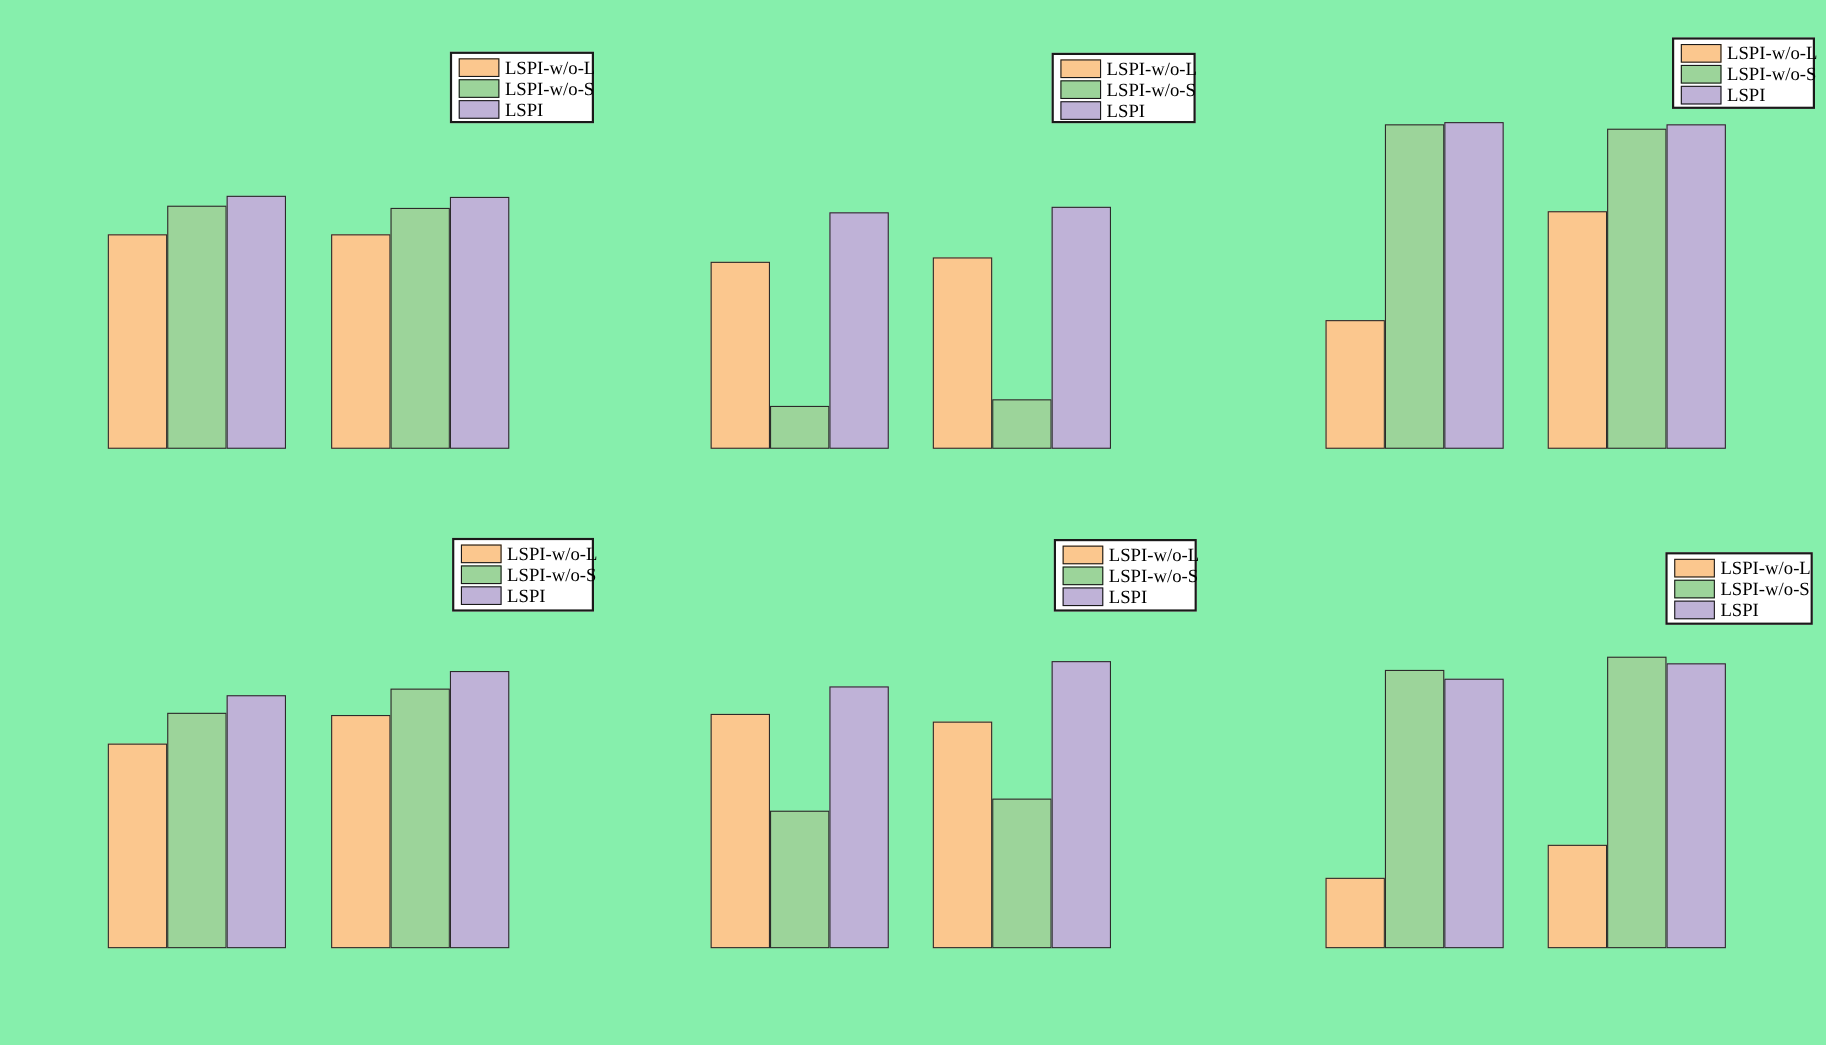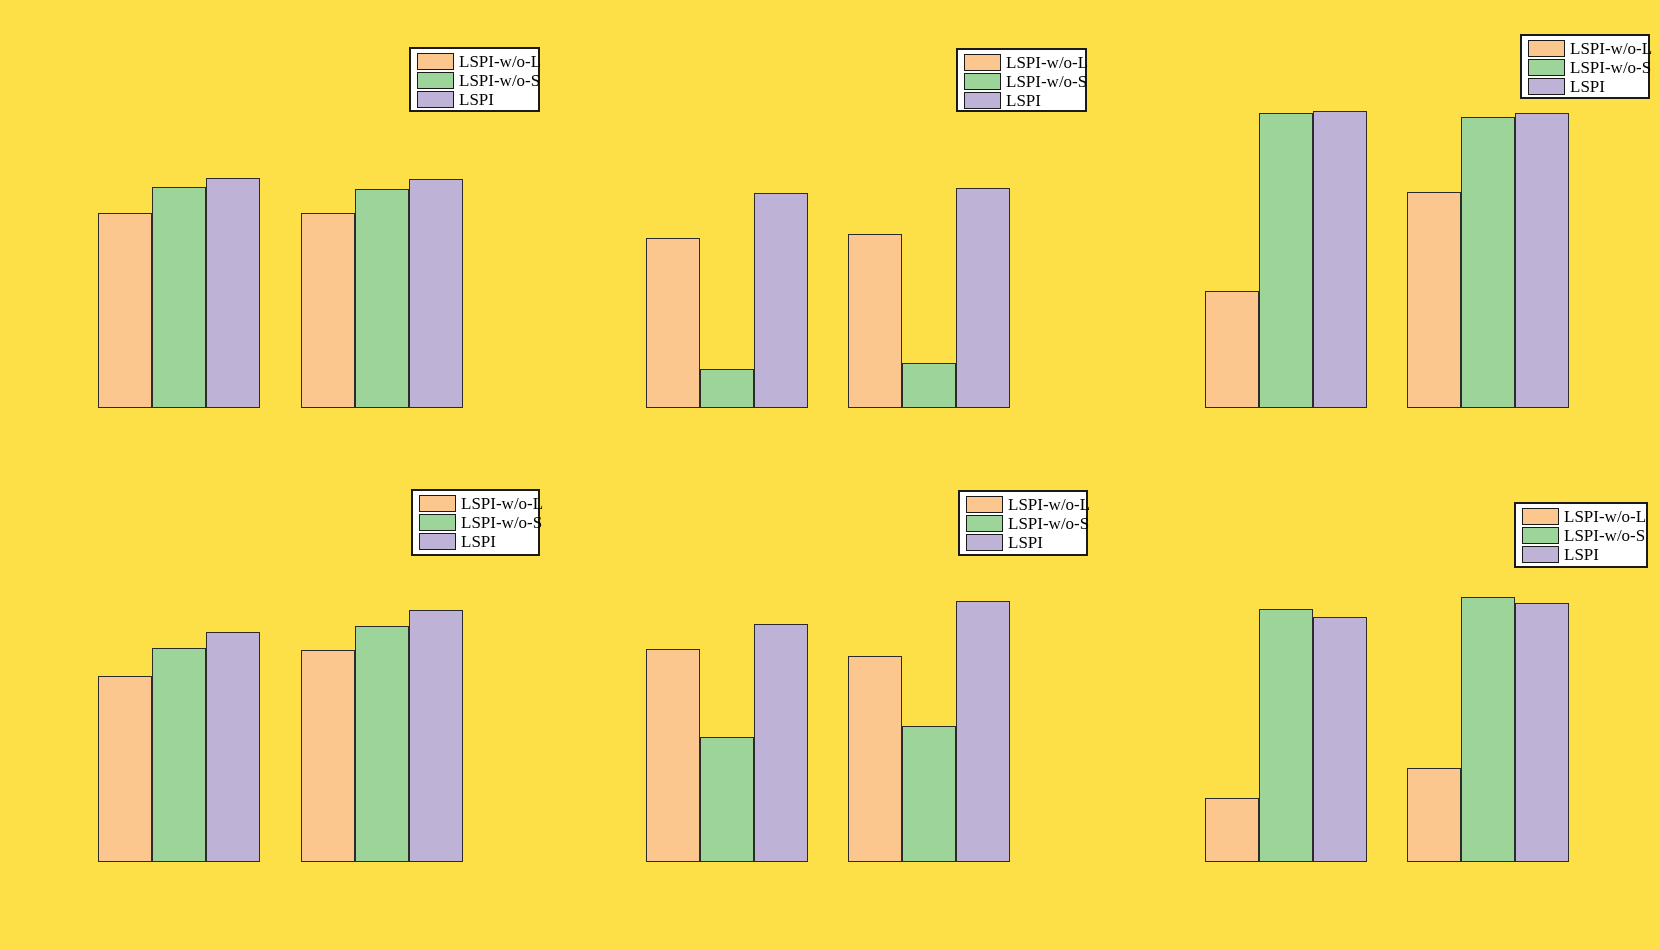--- a/index.html
+++ b/index.html
@@ -4,21 +4,21 @@
 <style>
   html, body {
     margin: 0;
     padding: 0;
     background: #000000;
   }
   #figure {
     position: relative;
     width: 1660px;
     height: 950px;
-    background: #fde047;
+    background: #86efac;
     overflow: hidden;
     font-family: "Liberation Serif", "DejaVu Serif", serif;
   }
   .chart { position: absolute; inset: 0; }
   .bar {
     position: absolute;
     box-sizing: border-box;
     border: 1.5px solid #2b2b2b;
   }
   .legend {

